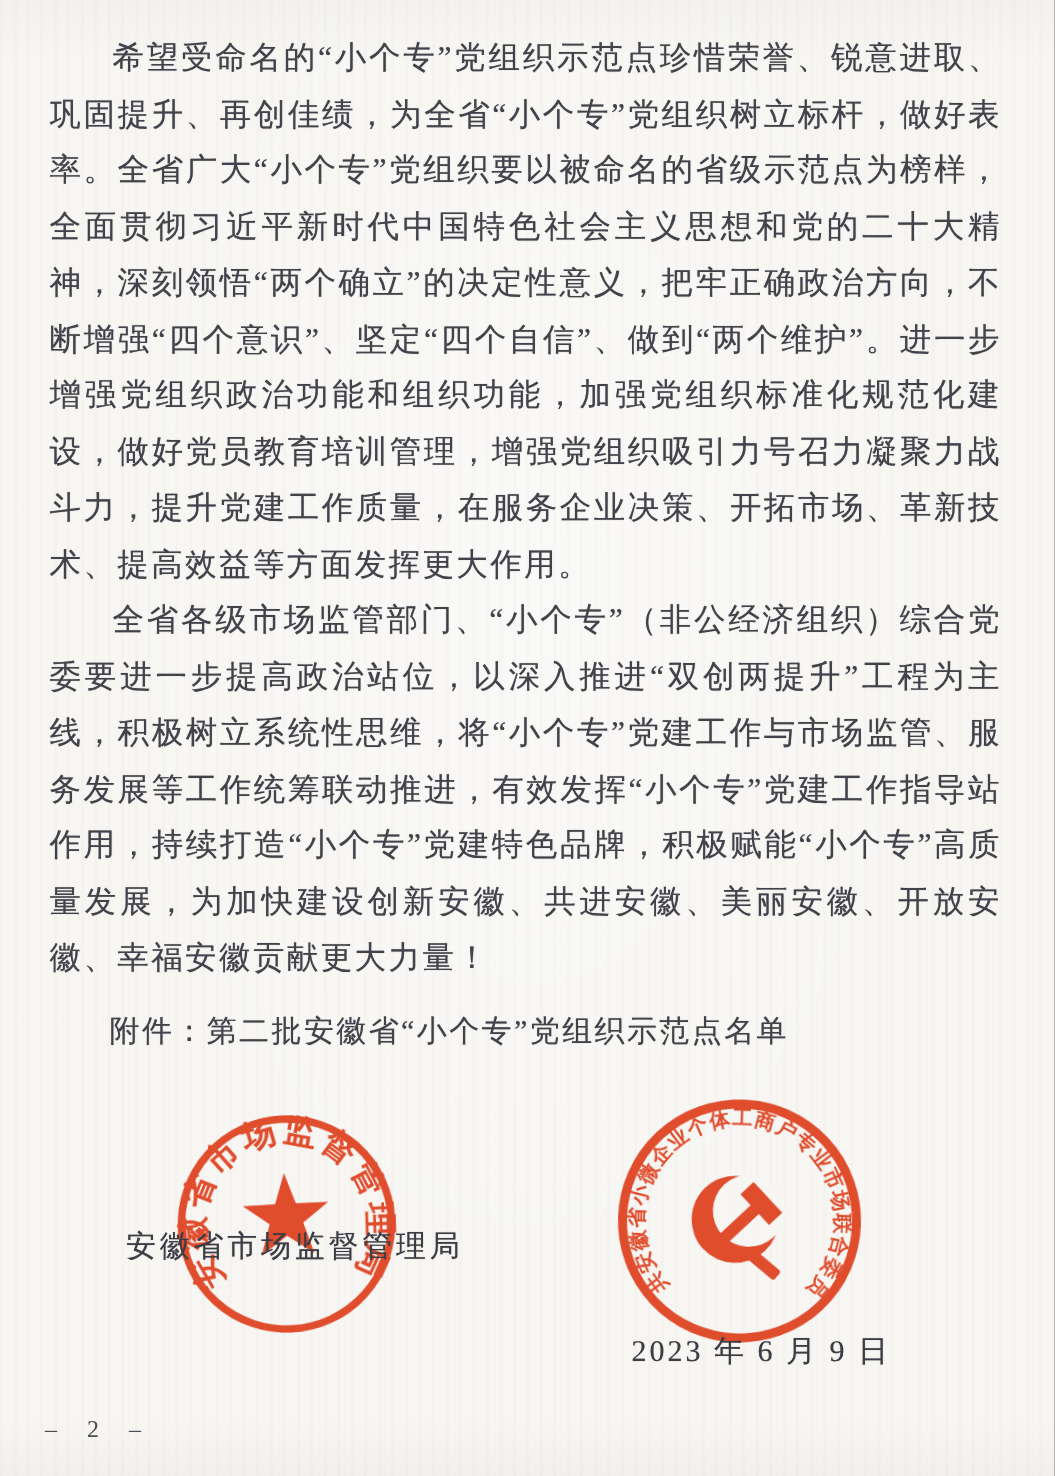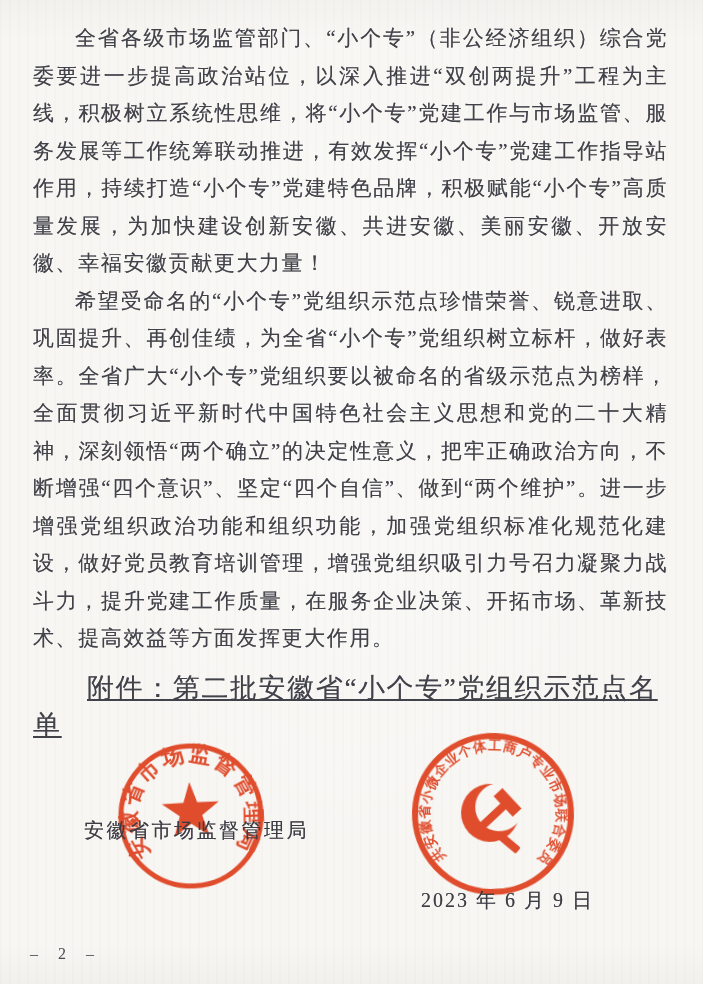--- a/index.html
+++ b/index.html
@@ -23,26 +23,25 @@
     margin:0;
     font-size:21px;
     line-height:37.5px;
     letter-spacing:1.6px;
     text-align:justify;
     text-indent:2em;
     text-shadow:0 0 0.6px rgba(70,70,78,0.55);
   }
   .attachment-line{
     margin:12px 0 0 0;
-    font-size:27px;
+    font-size:20px;
     line-height:37.5px;
     letter-spacing:1.6px;
     text-indent:2em;
     text-shadow:0 0 0.6px rgba(70,70,78,0.55);
-    text-decoration:underline;
   }
   .seal{
     position:absolute;z-index:1;
     opacity:0.93;
     filter:blur(0.3px);
   }
   .seal-left{left:106px;top:731px;transform:rotate(-3deg);}
   .seal-right{left:398px;top:719px;transform:rotate(2deg);}
   .seal-stroke{fill:none;stroke:#df411f;}
   .seal-fill{fill:#df411f;}
@@ -69,22 +68,22 @@
     position:absolute;left:30px;top:945px;z-index:2;
     font-size:16px;color:#4c4c55;letter-spacing:8px;white-space:nowrap;
   }
 </style>
 </head>
 <body>
 
 <div class="page">
 
   <div class="doc-text">
+    <p class="body-para">希望受命名的“小个专”党组织示范点珍惜荣誉、锐意进取、巩固提升、再创佳绩，为全省“小个专”党组织树立标杆，做好表率。全省广大“小个专”党组织要以被命名的省级示范点为榜样，全面贯彻习近平新时代中国特色社会主义思想和党的二十大精神，深刻领悟“两个确立”的决定性意义，把牢正确政治方向，不断增强“四个意识”、坚定“四个自信”、做到“两个维护”。进一步增强党组织政治功能和组织功能，加强党组织标准化规范化建设，做好党员教育培训管理，增强党组织吸引力号召力凝聚力战斗力，提升党建工作质量，在服务企业决策、开拓市场、革新技术、提高效益等方面发挥更大作用。</p>
     <p class="body-para">全省各级市场监管部门、“小个专”（非公经济组织）综合党委要进一步提高政治站位，以深入推进“双创两提升”工程为主线，积极树立系统性思维，将“小个专”党建工作与市场监管、服务发展等工作统筹联动推进，有效发挥“小个专”党建工作指导站作用，持续打造“小个专”党建特色品牌，积极赋能“小个专”高质量发展，为加快建设创新安徽、共进安徽、美丽安徽、开放安徽、幸福安徽贡献更大力量！</p>
-    <p class="body-para">希望受命名的“小个专”党组织示范点珍惜荣誉、锐意进取、巩固提升、再创佳绩，为全省“小个专”党组织树立标杆，做好表率。全省广大“小个专”党组织要以被命名的省级示范点为榜样，全面贯彻习近平新时代中国特色社会主义思想和党的二十大精神，深刻领悟“两个确立”的决定性意义，把牢正确政治方向，不断增强“四个意识”、坚定“四个自信”、做到“两个维护”。进一步增强党组织政治功能和组织功能，加强党组织标准化规范化建设，做好党员教育培训管理，增强党组织吸引力号召力凝聚力战斗力，提升党建工作质量，在服务企业决策、开拓市场、革新技术、提高效益等方面发挥更大作用。</p>
     <p class="attachment-line">附件：第二批安徽省“小个专”党组织示范点名单</p>
   </div>
 
   <svg class="seal seal-left" width="170" height="170" viewBox="-85 -85 170 170">
     <defs>
       <path id="arcL" d="M -42.1,35.4 A 55,55 0 1 1 42.1,35.4"></path>
     </defs>
     <circle class="seal-stroke" r="70" stroke-width="5"></circle>
     <text class="ring-text ring-text-left" text-anchor="middle">
       <textPath href="#arcL" startOffset="50%">安徽省市场监督管理局</textPath>

